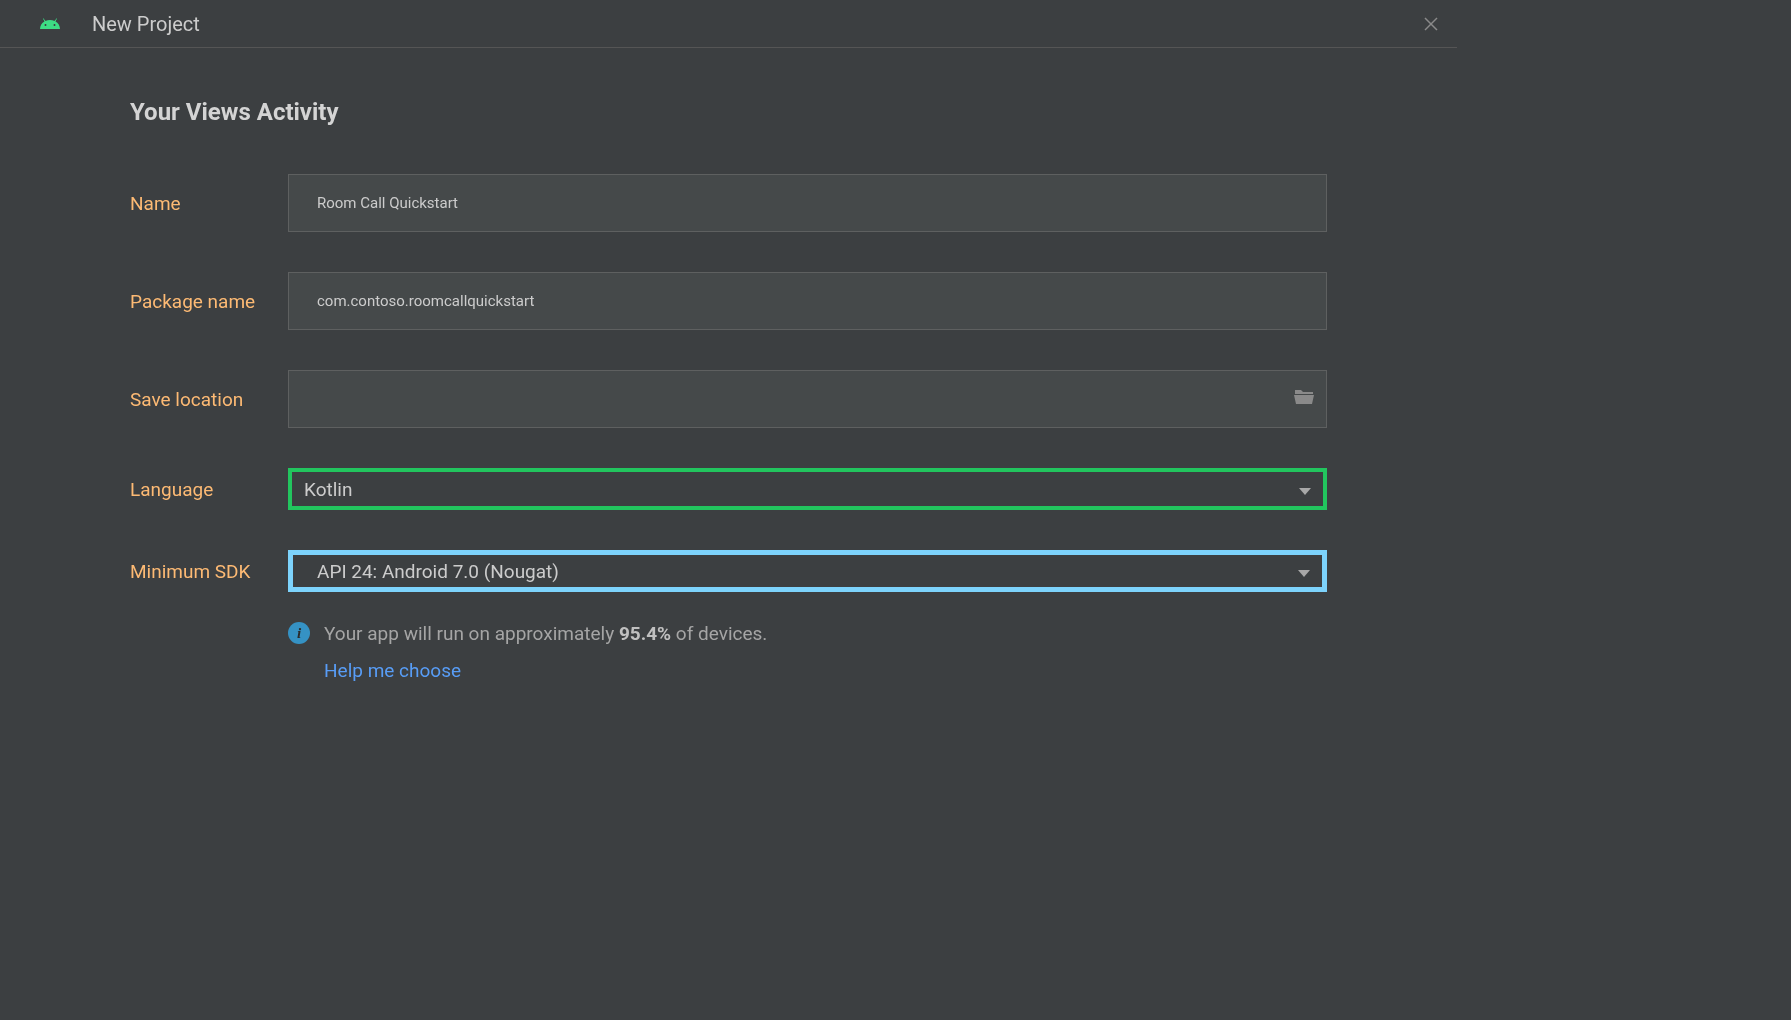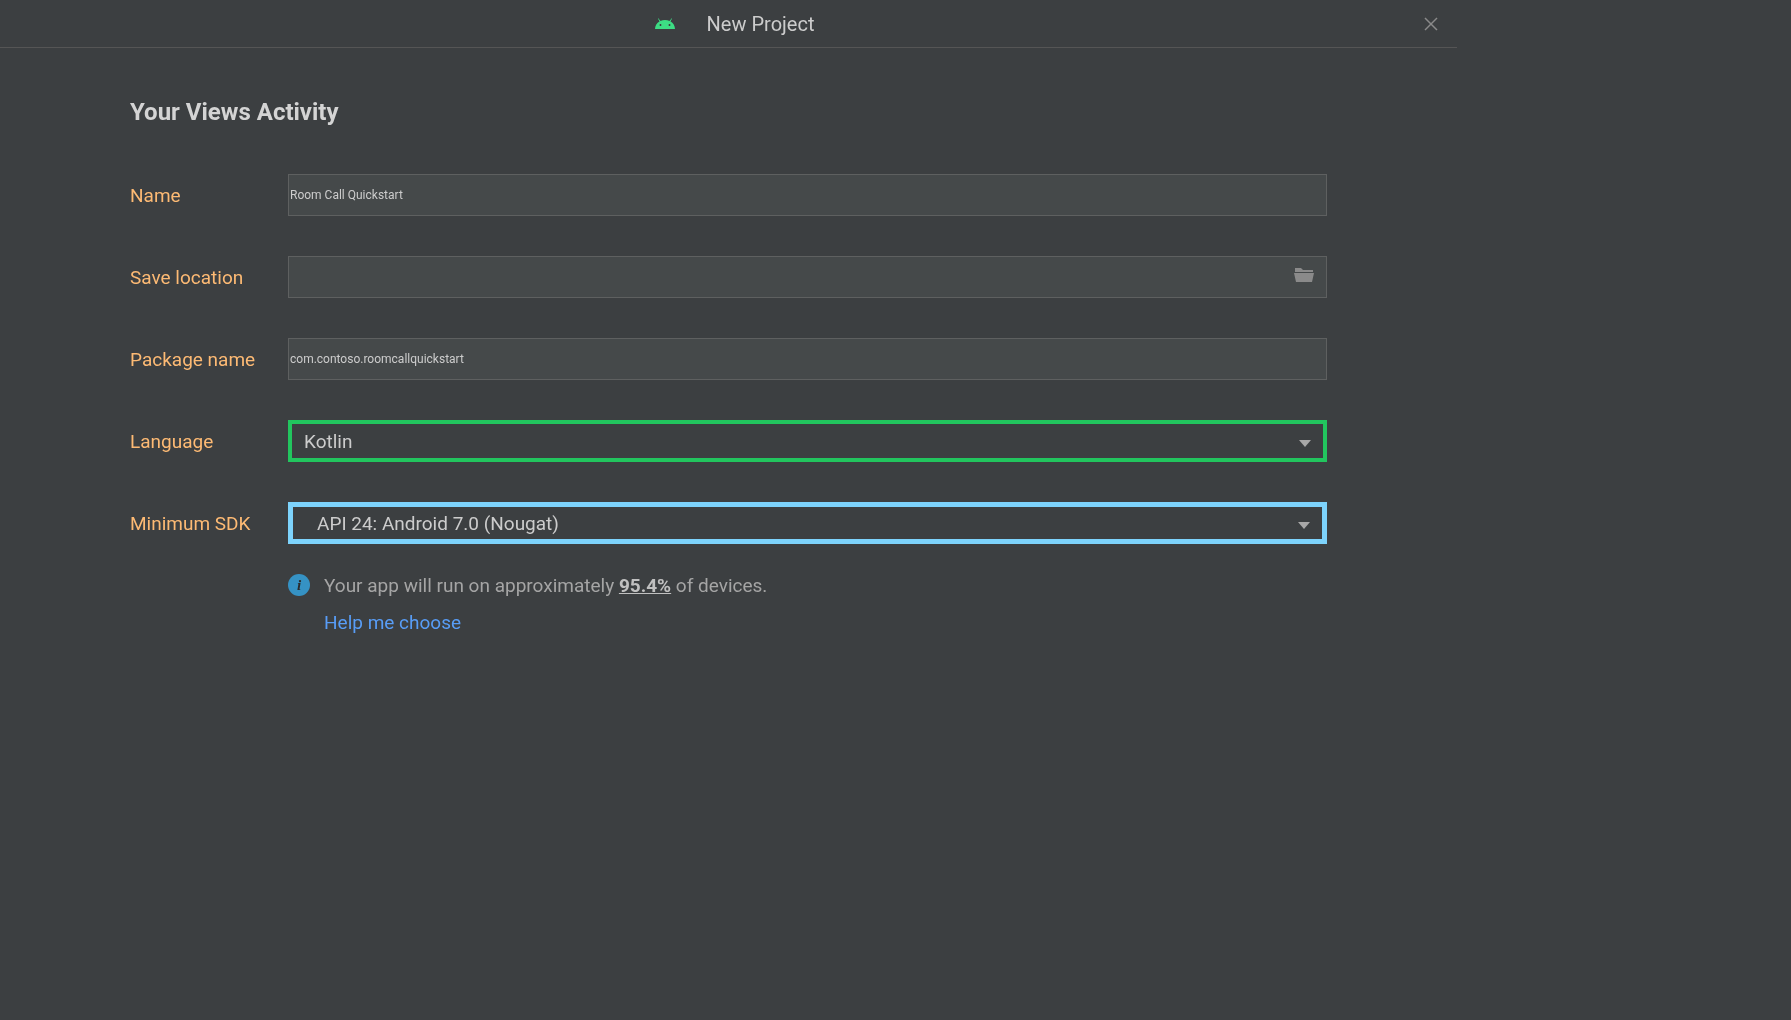--- a/index.html
+++ b/index.html
@@ -15,21 +15,20 @@
       height: 830px;
       overflow: hidden;
     }
     .titlebar {
       display: flex;
       align-items: center;
       height: 48px;
       padding: 0 28px;
       border-bottom: 1px solid #555;
       position: relative;
-      justify-content: center;
     }
     .android-icon {
       width: 24px;
       height: 24px;
       margin-left: 10px;
       margin-right: 30px;
     }
     .window-title {
       color: #cccccc;
       font-size: 20px;
@@ -70,26 +69,26 @@
     }
     .form-label {
       width: 158px;
       color: #fdba74;
       font-size: 19px;
       font-weight: 400;
       flex-shrink: 0;
     }
     .form-input {
       flex: 1;
-      height: 42px;
+      height: 58px;
       background: #45494a;
       border: 1px solid #5e6060;
       color: #cccccc;
-      font-size: 12px;
-      padding: 0 1px;
+      font-size: 15px;
+      padding: 0 28px;
       outline: none;
       font-family: inherit;
     }
     .form-input::placeholder {
       color: #888;
     }
     .input-with-icon {
       position: relative;
       flex: 1;
       display: flex;
@@ -148,21 +147,20 @@
       flex-shrink: 0;
     }
     .info-text {
       color: #a5a5a5;
       font-size: 19px;
       line-height: 1.5;
     }
     .info-text .bold {
       font-weight: 700;
       color: #c0c0c0;
-      text-decoration: underline;
     }
     .help-link {
       display: block;
       color: #589df6;
       font-size: 19px;
       margin-top: 10px;
       cursor: pointer;
     }
   </style>
 </head>
@@ -185,37 +183,37 @@
 
 <div class="content">
   <h1 class="page-heading">Your Views Activity</h1>
 
   <div class="form-row">
     <label class="form-label">Name</label>
     <input type="text" class="form-input" value="Room Call Quickstart" style="">
   </div>
 
   <div class="form-row">
+    <label class="form-label">Package name</label>
+    <input type="text" class="form-input" value="com.contoso.roomcallquickstart" style="">
+  </div>
+
+  <div class="form-row">
     <label class="form-label">Save location</label>
     <div class="input-with-icon">
       <input type="text" class="form-input" value="" style="">
       <span class="folder-icon">
         <svg width="22" height="18" viewBox="0 0 22 18">
           <path fill="currentColor" d="M2,2 L8,2 L10,4 L20,4 L20,6 L2,6 Z M1,7 L21,7 L19,16 L3,16 Z"></path>
         </svg>
       </span>
     </div>
   </div>
 
   <div class="form-row">
-    <label class="form-label">Package name</label>
-    <input type="text" class="form-input" value="com.contoso.roomcallquickstart" style="">
-  </div>
-
-  <div class="form-row">
     <label class="form-label">Language</label>
     <div class="select-box">
       <span>Kotlin</span>
       <span class="dropdown-arrow">
         <svg width="12" height="8" viewBox="0 0 12 8">
           <path fill="currentColor" d="M0,0 L12,0 L6,7 Z"></path>
         </svg>
       </span>
     </div>
   </div>

